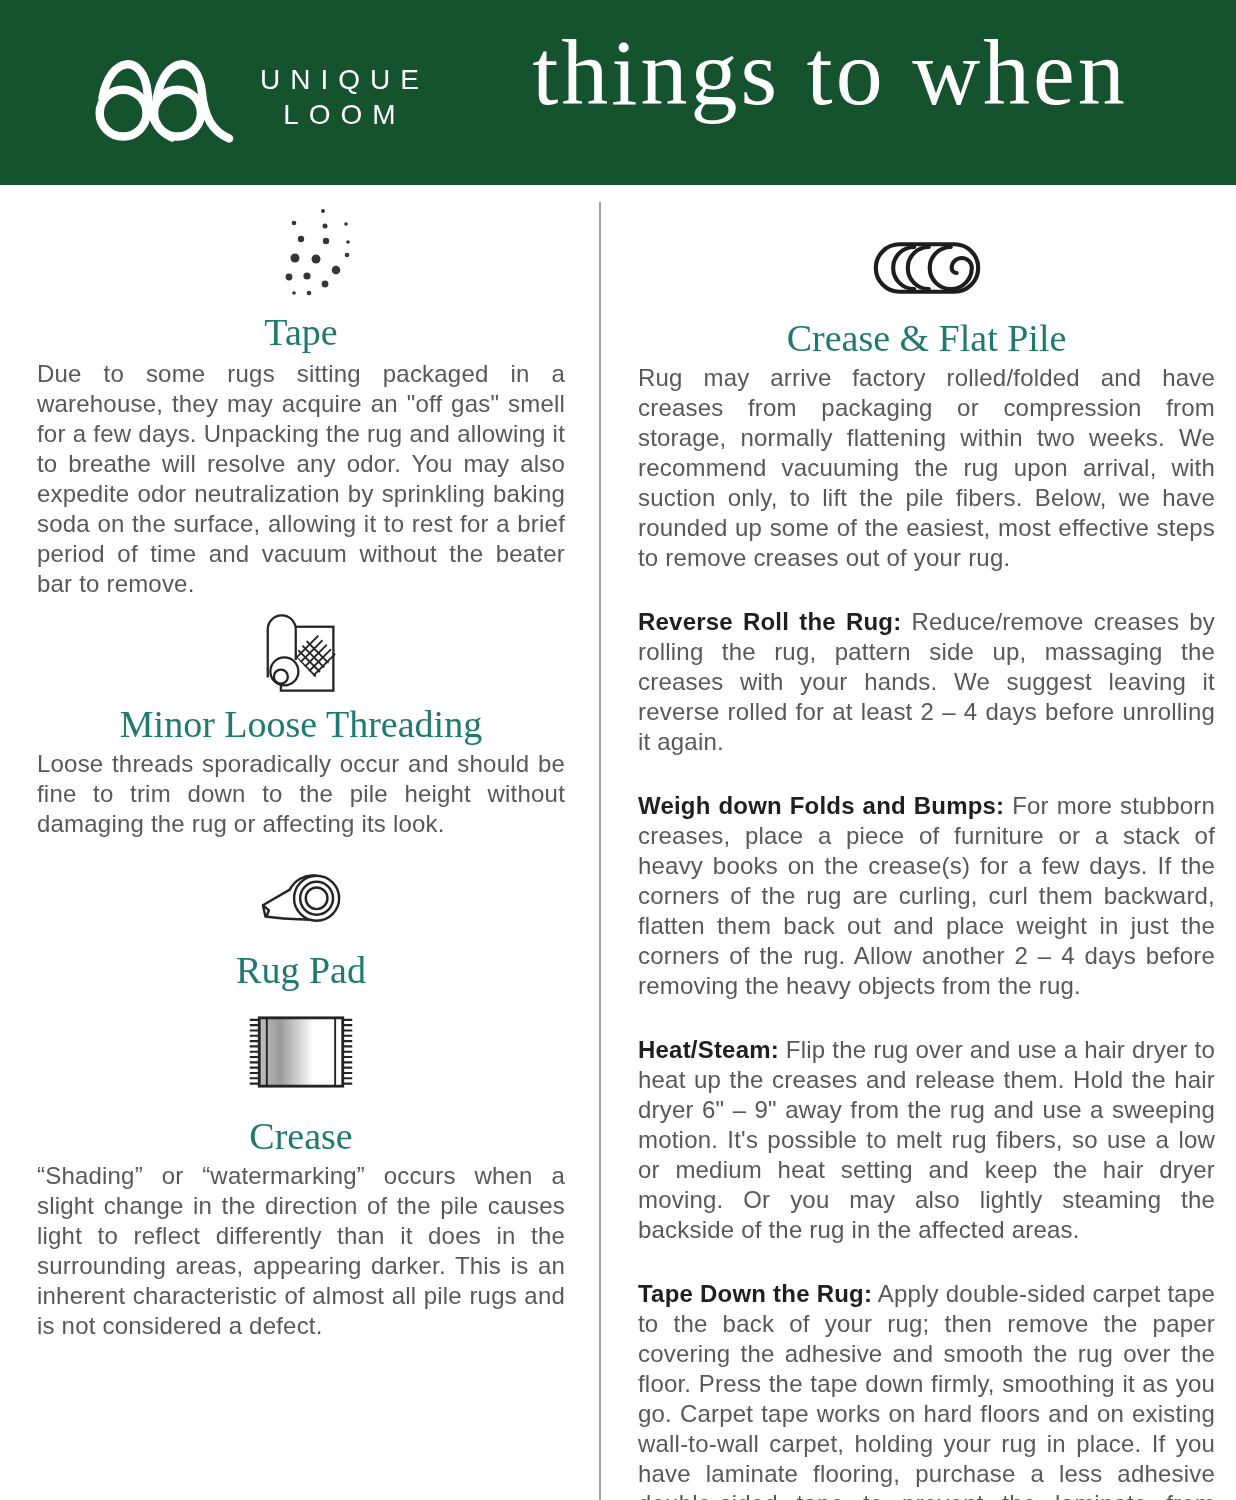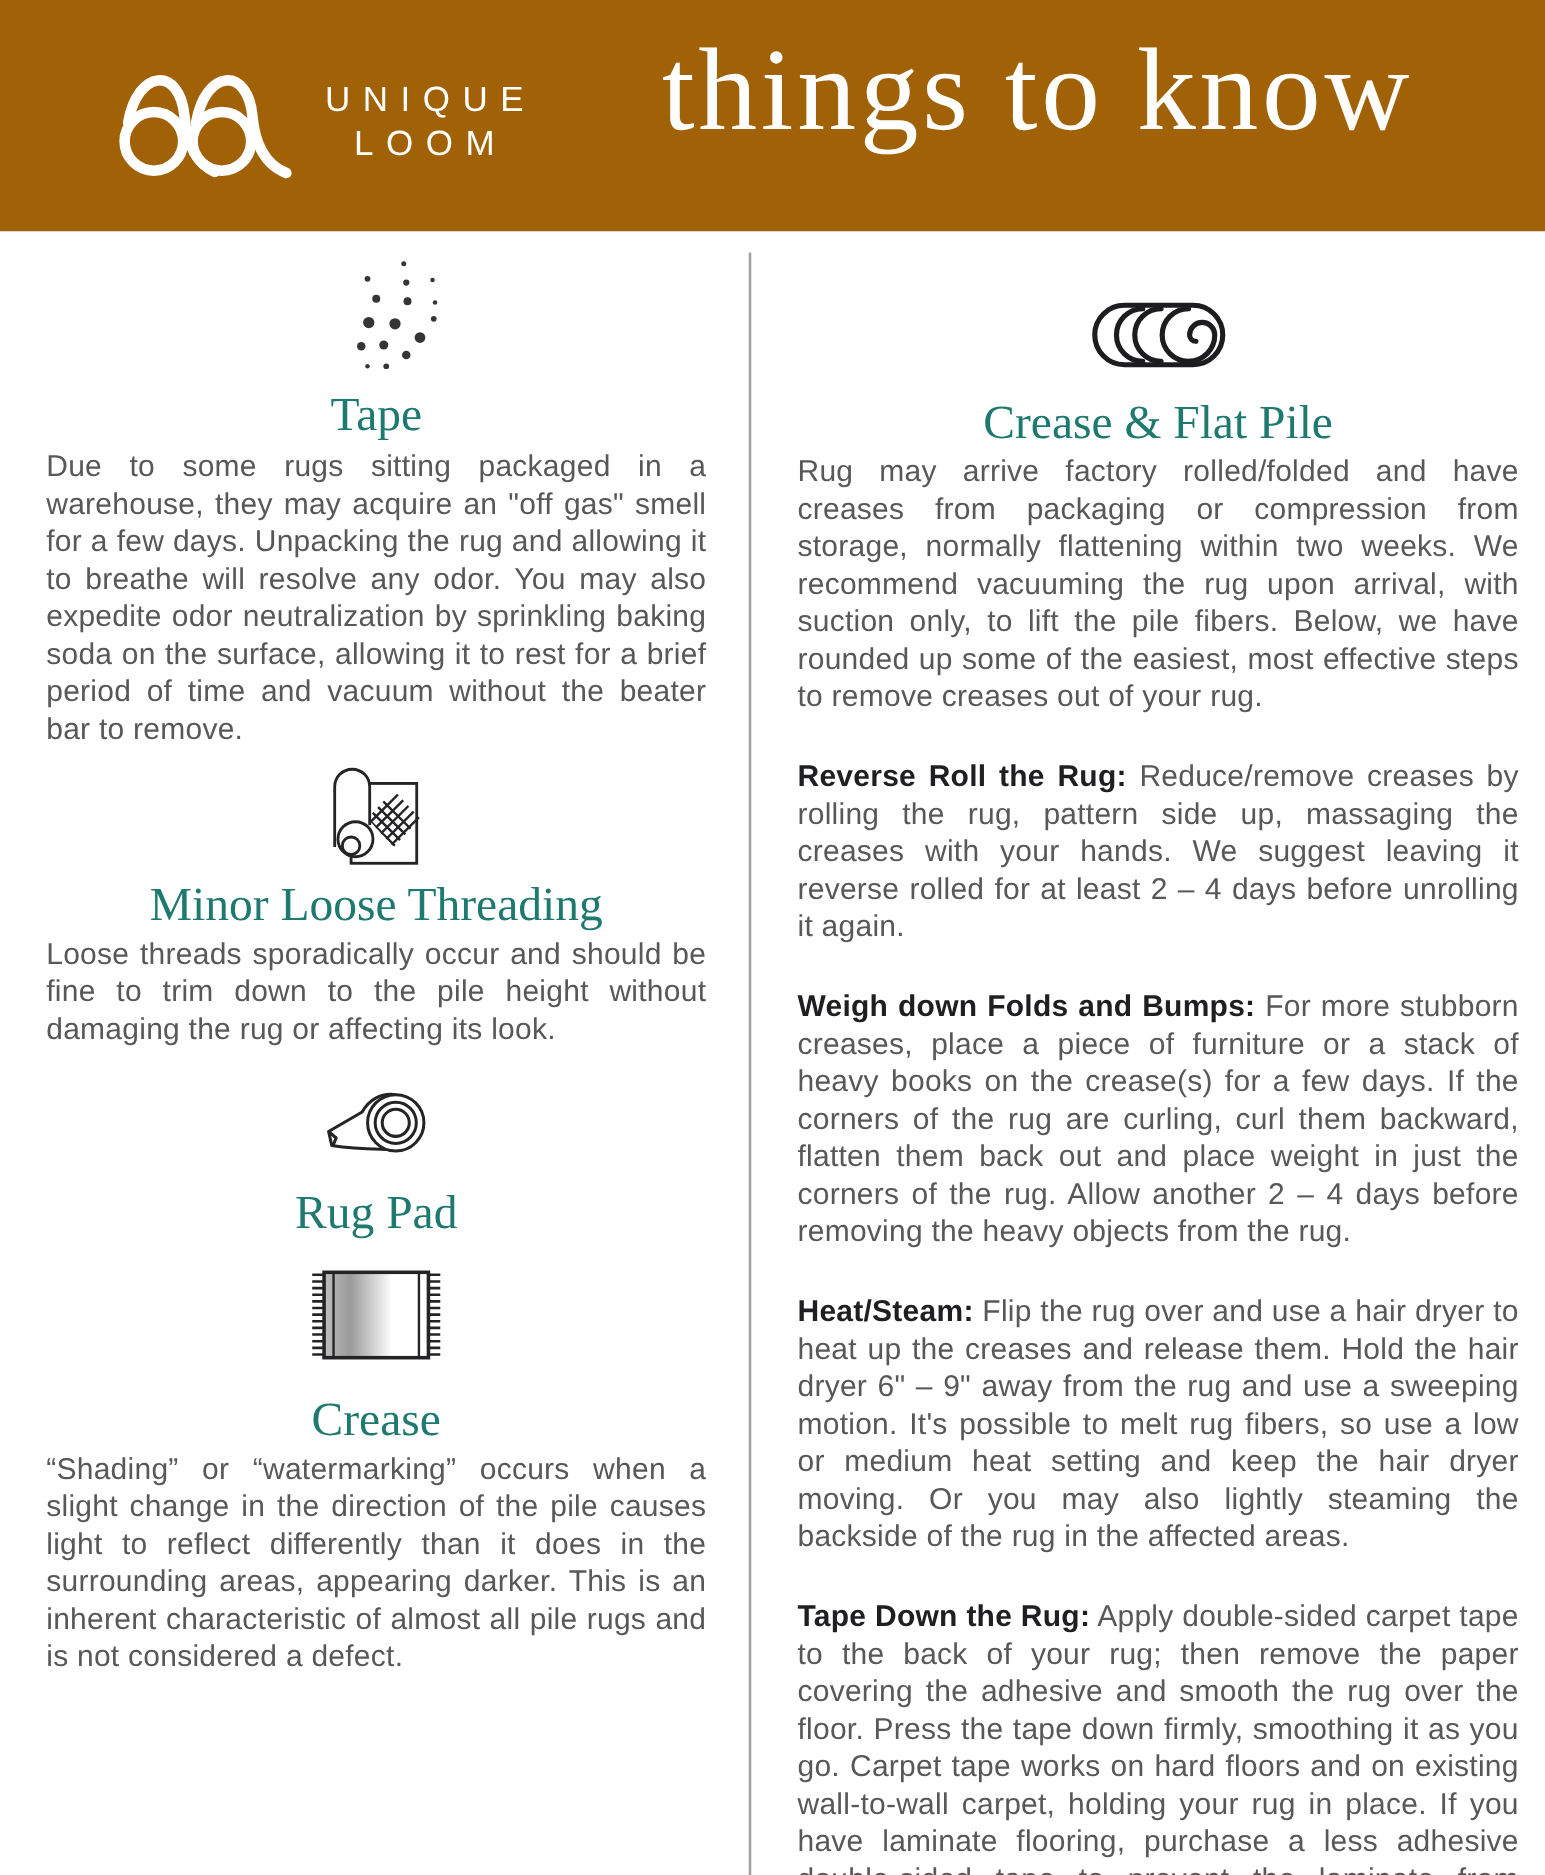--- a/index.html
+++ b/index.html
@@ -1,19 +1,19 @@
 <!DOCTYPE html>
 <html><head>
 <meta charset="utf-8">
 <style>
   html,body{margin:0;padding:0;background:#fff;}
   .page{position:relative;width:1236px;height:1500px;background:#ffffff;overflow:hidden;
         font-family:"Liberation Sans",sans-serif;}
   
-  .header{position:absolute;left:0;top:0;width:1236px;height:185px;background:#a16207;}
+  .header{position:absolute;left:0;top:0;width:1236px;height:185px;background:#14532d;}
   .logo-mark{position:absolute;left:95px;top:36px;width:150px;height:112px;}
   .brand{position:absolute;left:250px;top:62px;display:flex;flex-direction:column;align-items:center;
          color:#ffffff;font-size:28px;letter-spacing:10px;line-height:35px;font-weight:400;}
   .brand span{text-indent:10px;}
   .header-title{position:absolute;left:470px;top:18px;width:720px;margin:0;text-align:center;
         color:#ffffff;font-family:"Liberation Serif",serif;font-weight:400;
         font-size:94px;letter-spacing:3px;}
   
   .col-left{position:absolute;left:37px;top:185px;width:528px;}
   .col-right{position:absolute;left:638px;top:185px;width:577px;}
@@ -42,21 +42,21 @@
     <svg class="logo-mark" viewBox="0 0 160 115" fill="none" stroke="#ffffff" stroke-width="9" stroke-linecap="round">
       <circle cx="30" cy="80" r="25"></circle>
       <circle cx="88" cy="80" r="25"></circle>
       <path d="M8 64 C16 18, 52 16, 56 58 C58 82, 66 99, 82 106"></path>
       <path d="M66 64 C74 18, 110 16, 114 58 C116 82, 125 100, 143 107"></path>
     </svg>
     <div class="brand">
       <span>UNIQUE</span>
       <span>LOOM</span>
     </div>
-    <h1 class="header-title">things to know</h1>
+    <h1 class="header-title">things to when</h1>
   </header>
 
   <section class="col-left">
 
     <div class="s1">
       <div class="icon-row">
         <svg width="104" height="92" viewBox="0 0 104 92" fill="#353537">
           <circle cx="74" cy="6" r="2"></circle>
             <circle cx="45" cy="18" r="2.3"></circle>
             <circle cx="76" cy="21" r="2.5"></circle>

